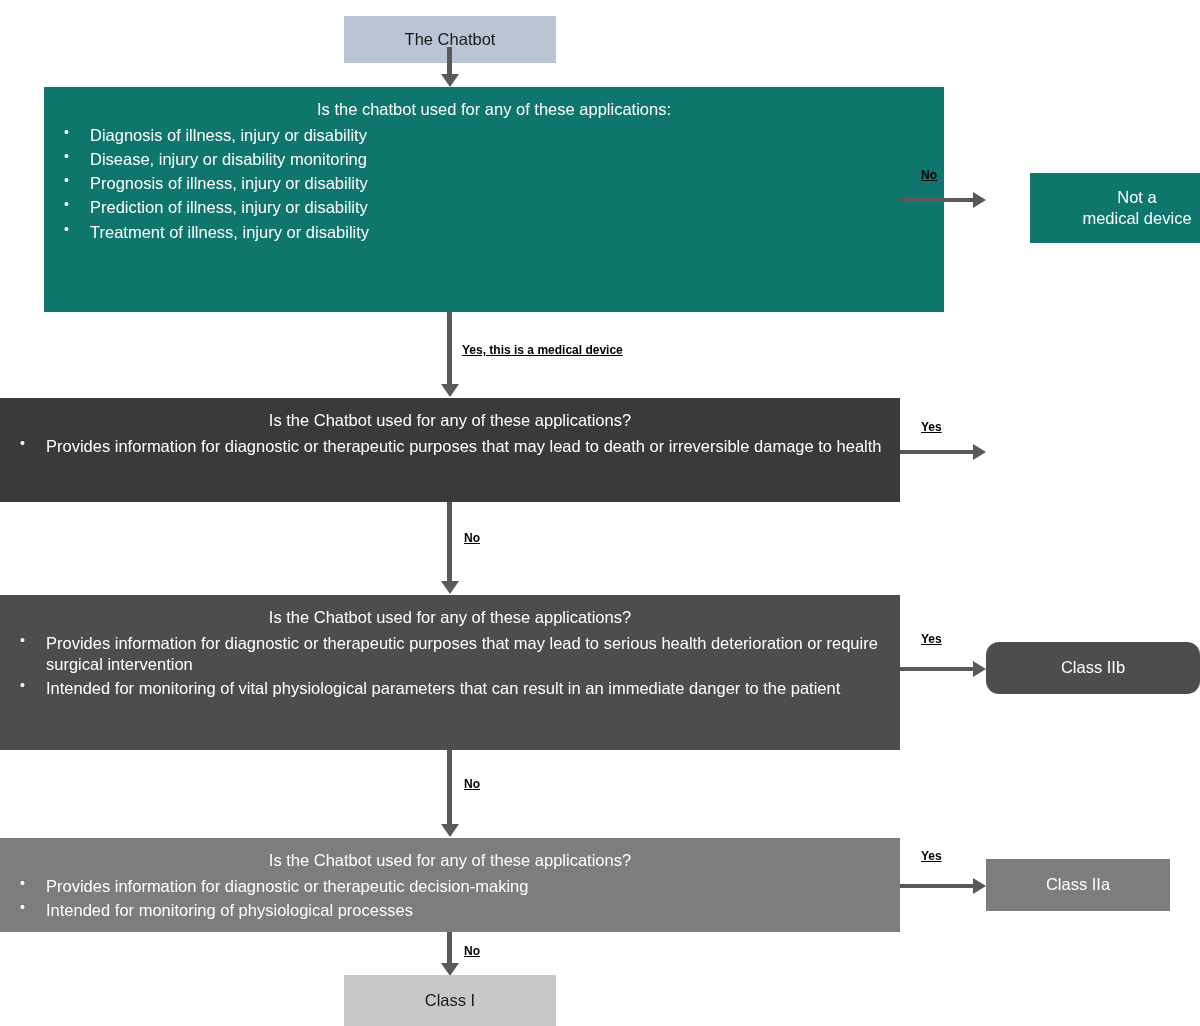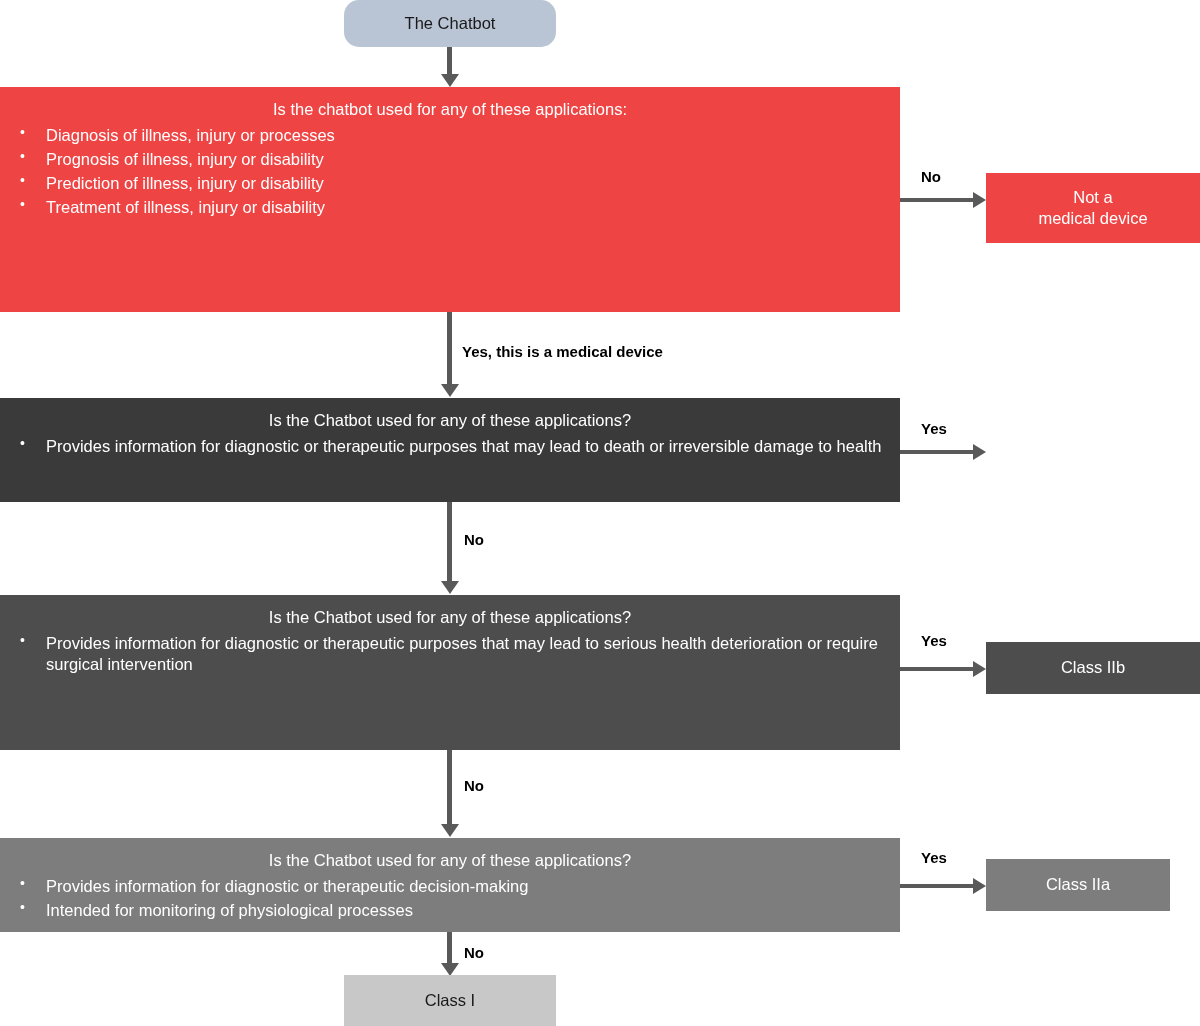--- a/index.html
+++ b/index.html
@@ -20,21 +20,21 @@
     overflow: hidden;
   }
 
   
   .box {
     position: absolute;
     box-sizing: border-box;
     color: #ffffff;
     line-height: 1.28;
   }
-  .box-blue      { background: #ef4444; }
+  .box-blue      { background: #0f766e; margin-left: 44px; }
   .box-blue-lt   { background: #b9c4d4; color: #1a1a1a; }
   .box-dark1     { background: #3a3a3a; }
   .box-dark2     { background: #4d4d4d; }
   .box-gray      { background: #7d7d7d; }
   .box-gray-lt   { background: #c8c8c8; color: #1a1a1a; }
 
   
   .q-title {
     text-align: center;
     font-size: 16.5px;
@@ -94,42 +94,44 @@
     width: 0;
     height: 0;
     border-top: 8px solid transparent;
     border-bottom: 8px solid transparent;
     border-left: 13px solid #595959;
   }
 
   
   .edge-label {
     position: absolute;
-    font-size: 15px;
+    font-size: 12px;
     font-weight: bold;
     color: #000000;
     white-space: nowrap;
+    text-decoration: underline;
   }
 </style>
 </head>
 <body>
 
 <div id="flowchart">
 
-  <div class="box box-blue-lt result" style="left:344px; top:0px; width:212px; height:47px;border-radius:15px;">
+  <div class="box box-blue-lt result" style="left:344px; top:16px; width:212px; height:47px;">
     <span>The Chatbot</span>
   </div>
 
   <div class="v-line" style="left:447px; top:47px; height:28px;"></div>
   <div class="arrow-down" style="left:441px; top:74px;"></div>
 
   <div class="box box-blue" style="left:0px; top:87px; width:900px; height:225px;">
     <div class="q-title">Is the chatbot used for any of these applications:</div>
     <ul class="bullets">
-      <li>Diagnosis of illness, injury or processes</li>
+      <li>Diagnosis of illness, injury or disability</li>
+      <li>Disease, injury or disability monitoring</li>
       <li>Prognosis of illness, injury or disability</li>
       <li>Prediction of illness, injury or disability</li>
       <li>Treatment of illness, injury or disability</li>
     </ul>
   </div>
 
   <div class="h-line" style="left:900px; top:198px; width:74px;"></div>
   <div class="arrow-right" style="left:973px; top:192px;"></div>
   <div class="edge-label" style="left:921px; top:168px;">No</div>
 
@@ -155,28 +157,29 @@
 
 
   <div class="v-line" style="left:447px; top:502px; height:80px;"></div>
   <div class="arrow-down" style="left:441px; top:581px;"></div>
   <div class="edge-label" style="left:464px; top:531px;">No</div>
 
   <div class="box box-dark2" style="left:0px; top:595px; width:900px; height:155px;">
     <div class="q-title">Is the Chatbot used for any of these applications?</div>
     <ul class="bullets">
       <li>Provides information for diagnostic or therapeutic purposes that may lead to serious health deterioration or require surgical intervention</li>
+      <li>Intended for monitoring of vital physiological parameters that can result in an immediate danger to the patient</li>
     </ul>
   </div>
 
   <div class="h-line" style="left:900px; top:667px; width:74px;"></div>
   <div class="arrow-right" style="left:973px; top:661px;"></div>
   <div class="edge-label" style="left:921px; top:632px;">Yes</div>
 
-  <div class="box box-dark2 result" style="left:986px; top:642px; width:214px; height:52px;">
+  <div class="box box-dark2 result" style="left:986px; top:642px; width:214px; height:52px;border-radius:13px;">
     <span>Class IIb</span>
   </div>
 
   <div class="v-line" style="left:447px; top:750px; height:75px;"></div>
   <div class="arrow-down" style="left:441px; top:824px;"></div>
   <div class="edge-label" style="left:464px; top:777px;">No</div>
 
   <div class="box box-gray" style="left:0px; top:838px; width:900px; height:94px;">
     <div class="q-title">Is the Chatbot used for any of these applications?</div>
     <ul class="bullets">

